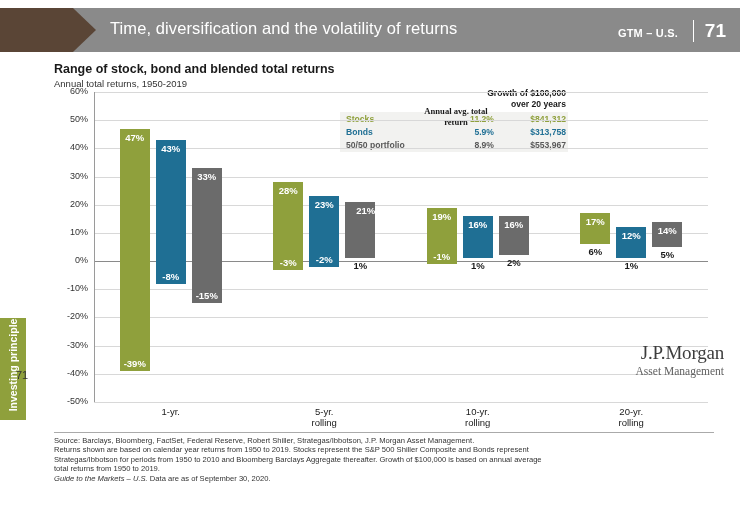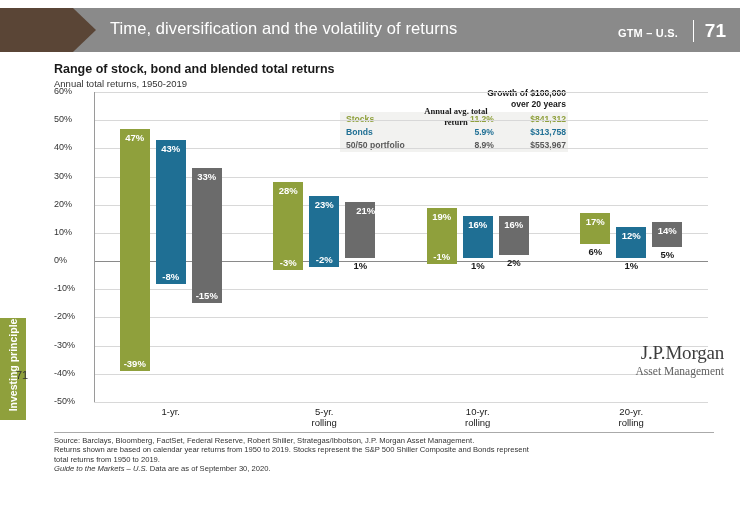--- a/index.html
+++ b/index.html
@@ -83,21 +83,21 @@
   .sb-r2 { top: 54px; }
   .c-stocks { color: #8fa03c; }
   .c-bonds  { color: #1f6f94; }
   .c-blend  { color: #595959; text-align: right; }
 
   
   .plot {
     position: absolute; left: 54px; top: 92px; width: 660px; height: 310px;
   }
   .ylabel {
-    position: absolute; right: 0; width: 34px; 
+    position: absolute; right: 0; width: 34px; text-align: right;
     font-size: 9px; color: #333; transform: translateY(-6px);
   }
   .gridaxis {
     position: absolute; left: 40px; width: 614px; height: 1px; background: #d8d8d8;
   }
   .axis-left {
     position: absolute; left: 40px; top: 0; width: 1px; height: 310px; background: #9a9a9a;
   }
   .bar { position: absolute; }
   .bar-stocks { background: #8fa03c; }
@@ -251,20 +251,21 @@
       <div class="grouplabel" style="left: 506.25px; width: 142px; top: 314px;">
         <div>20-yr.</div>
         <div>rolling</div>
       </div>
     </div>
 
   <div class="footrule"></div>
   <div class="footnotes">
     <div>Source: Barclays, Bloomberg, FactSet, Federal Reserve, Robert Shiller, Strategas/Ibbotson, J.P. Morgan Asset Management.</div>
     <div>Returns shown are based on calendar year returns from 1950 to 2019. Stocks represent the S&amp;P 500 Shiller Composite and Bonds represent</div>
+    <div>Strategas/Ibbotson for periods from 1950 to 2010 and Bloomberg Barclays Aggregate thereafter. Growth of $100,000 is based on annual average</div>
     <div>total returns from 1950 to 2019.</div>
     <div>
       <span class="it">Guide to the Markets – U.S.</span><span> Data are as of September 30, 2020.</span>
     </div>
   </div>
 
   <div class="brand">
     <div class="b1">J.P.Morgan</div>
     <div class="b2">Asset Management</div>
   </div>

